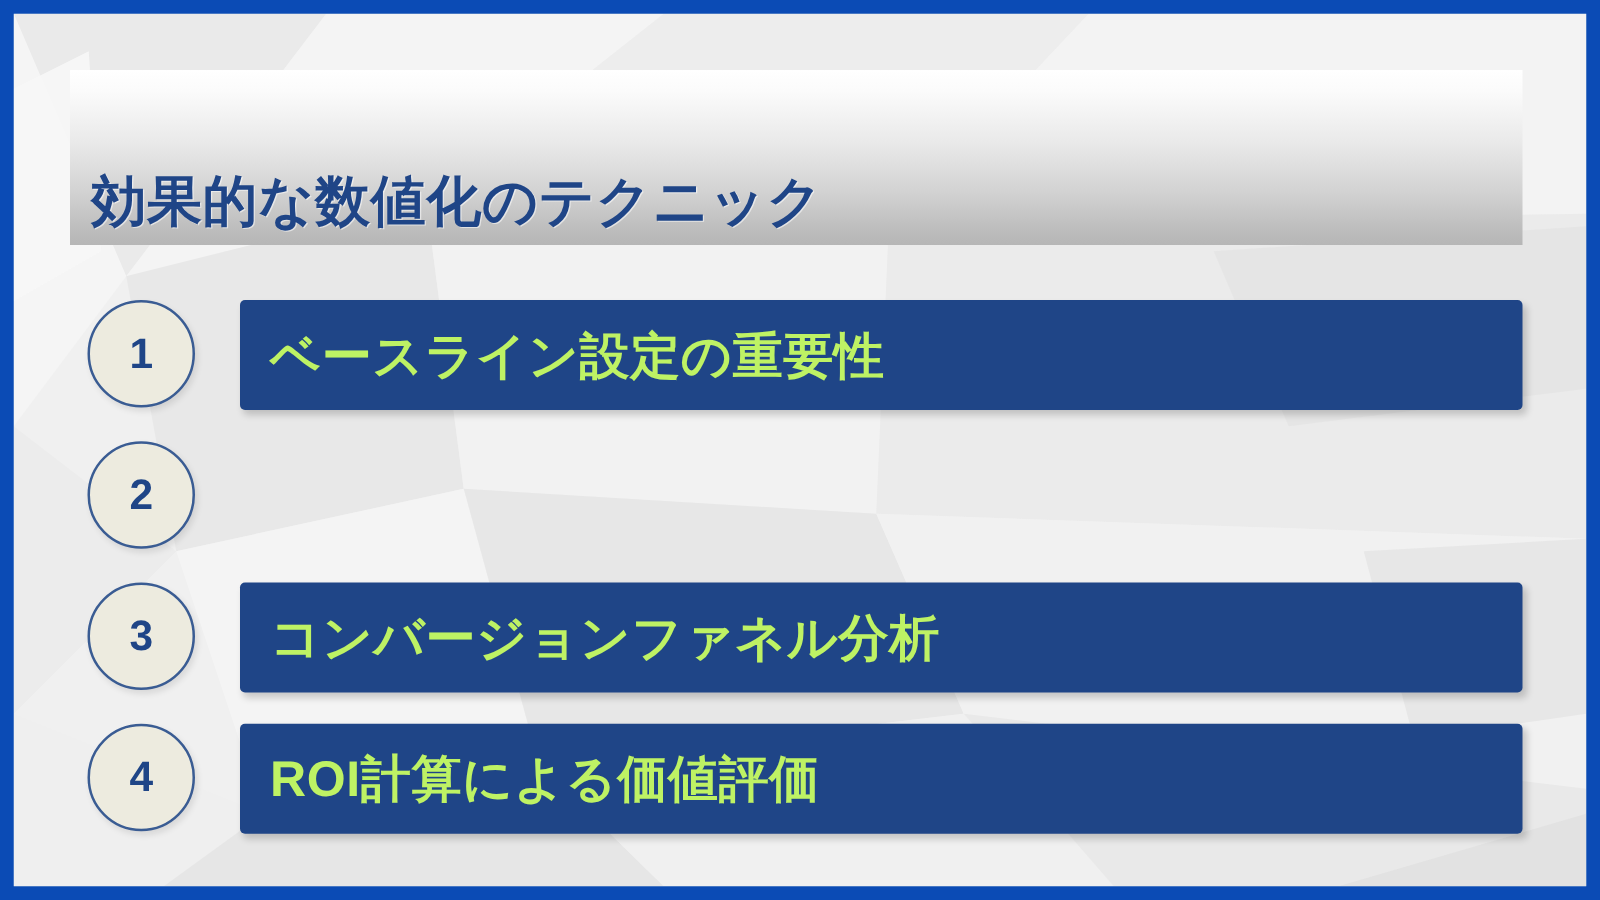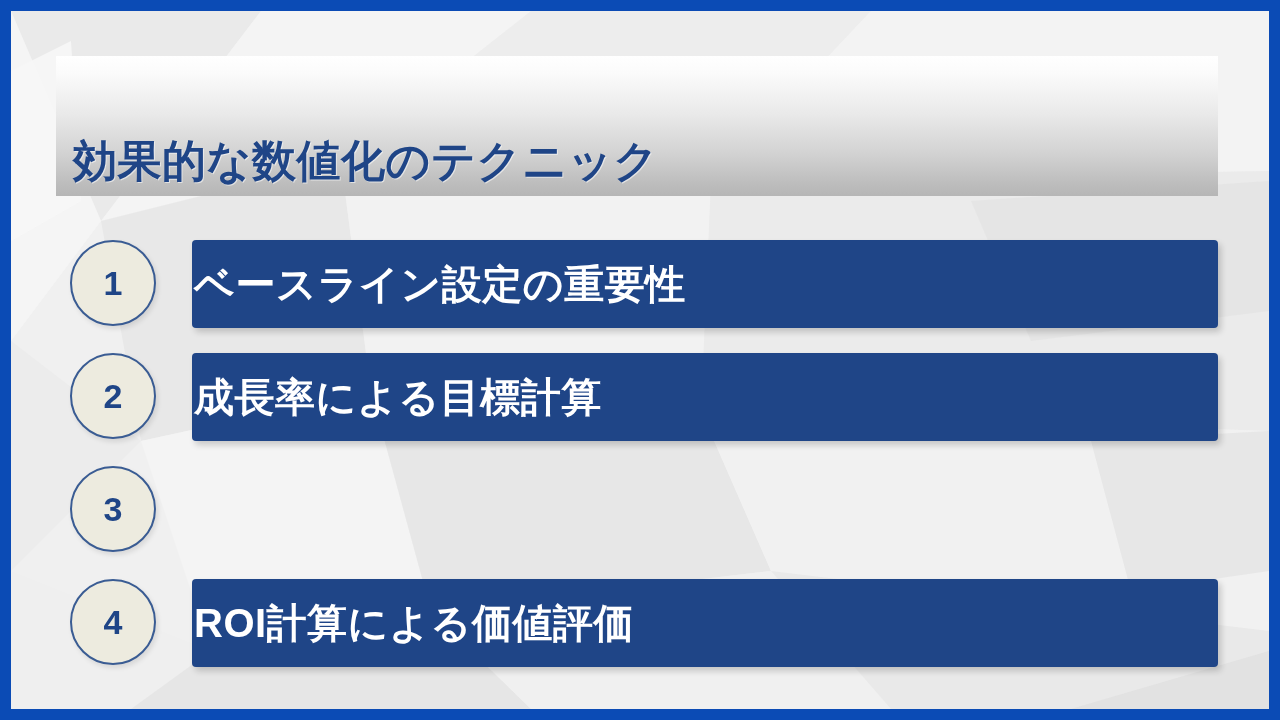--- a/index.html
+++ b/index.html
@@ -108,24 +108,24 @@
     width: 1026px;
     height: 88px;
     background: #1F4587;
     border-radius: 4px;
     box-shadow: 3px 4px 6px rgba(0,0,0,0.18);
     display: flex;
     align-items: center;
   }
 
   .row-label {
-    padding-left: 2px;
+    padding-left: 24px;
     font-size: 40px;
     font-weight: bold;
-    color: #ffffff;
+    color: #bef264;
     letter-spacing: 0.5px;
     white-space: nowrap;
   }
 </style>
 </head>
 <body>
 
 <div id="slide">
 
   <div id="canvas">
@@ -161,27 +161,27 @@
 
       <div class="row" style="top:229px;">
         <div class="row-num">1</div>
         <div class="row-bar">
           <span class="row-label">ベースライン設定の重要性</span>
         </div>
       </div>
 
       <div class="row" style="top:342px;">
         <div class="row-num">2</div>
-        <div class="row-bar">
-          <span class="row-label">成長率による目標計算</span>
-        </div>
       </div>
 
       <div class="row" style="top:455px;">
         <div class="row-num">3</div>
+        <div class="row-bar">
+          <span class="row-label">コンバージョンファネル分析</span>
+        </div>
       </div>
 
       <div class="row" style="top:568px;">
         <div class="row-num">4</div>
         <div class="row-bar">
           <span class="row-label">ROI計算による価値評価</span>
         </div>
       </div>
 
     </div>

